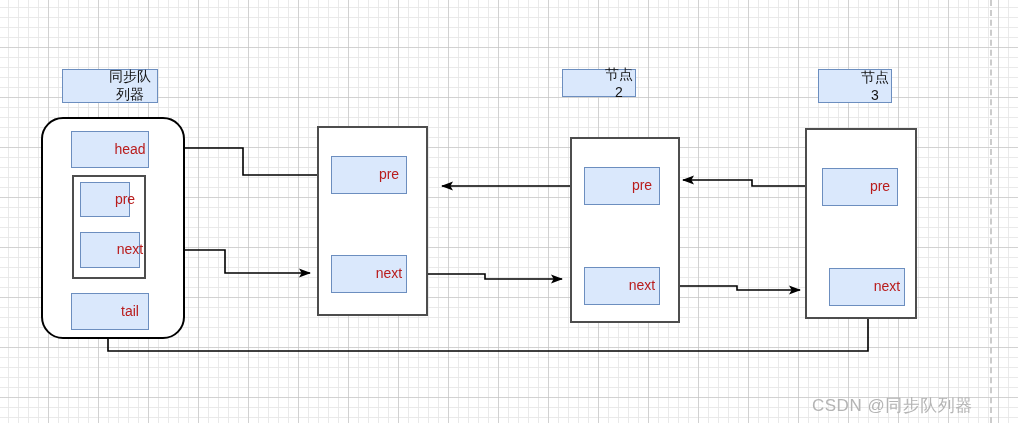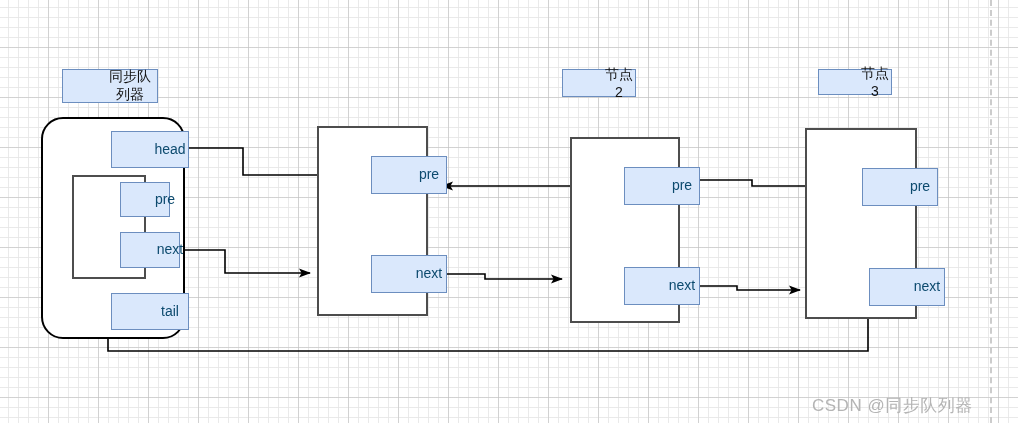--- a/index.html
+++ b/index.html
@@ -39,24 +39,23 @@
     display: flex;
     align-items: center;
     justify-content: center;
     text-align: center;
     padding-left: 40px;
   }
   
   .bluebox {
     background: #dae8fc;
     border: 1px solid #6c8ebf;
-    color: #0c4a6e;
+    color: #b91c1c;
     font-size: 14px;
     line-height: 1.1;
-    margin-left: 40px;
   }
   .labelbox {
     background: #dae8fc;
     border: 1px solid #6c8ebf;
     color: #111111;
     font-size: 14px;
   }
   
   .nodebox {
     background: #ffffff;
@@ -102,21 +101,21 @@
         <polyline points="108,330 108,351 868,351 868,319" fill="none" stroke="#000000" stroke-width="1.6"></polyline>
       </g>
   </svg>
 
   <div class="box labelbox" style="left: 62px; top: 69px; width: 96px; height: 34px;">
     <span>同步队列器</span>
   </div>
   <div class="box labelbox" style="left: 562px; top: 69px; width: 74px; height: 28px; justify-content: center;">
     <span>节点2</span>
   </div>
-  <div class="box labelbox" style="left: 818px; top: 69px; width: 74px; height: 26px;">
+  <div class="box labelbox" style="left: 818px; top: 69px; width: 74px; height: 34px;">
     <span>节点3</span>
   </div>
 
   <div class="box queuebox" style="left: 41px; top: 117px; width: 144px; height: 222px;"></div>
   <div class="box innerbox" style="left: 72px; top: 175px; width: 74px; height: 104px;"></div>
 
   <div class="box bluebox" style="left: 71px; top: 131px; width: 78px; height: 37px;">
     <span>head</span>
   </div>
   <div class="box bluebox" style="left: 80px; top: 182px; width: 50px; height: 35px;">

